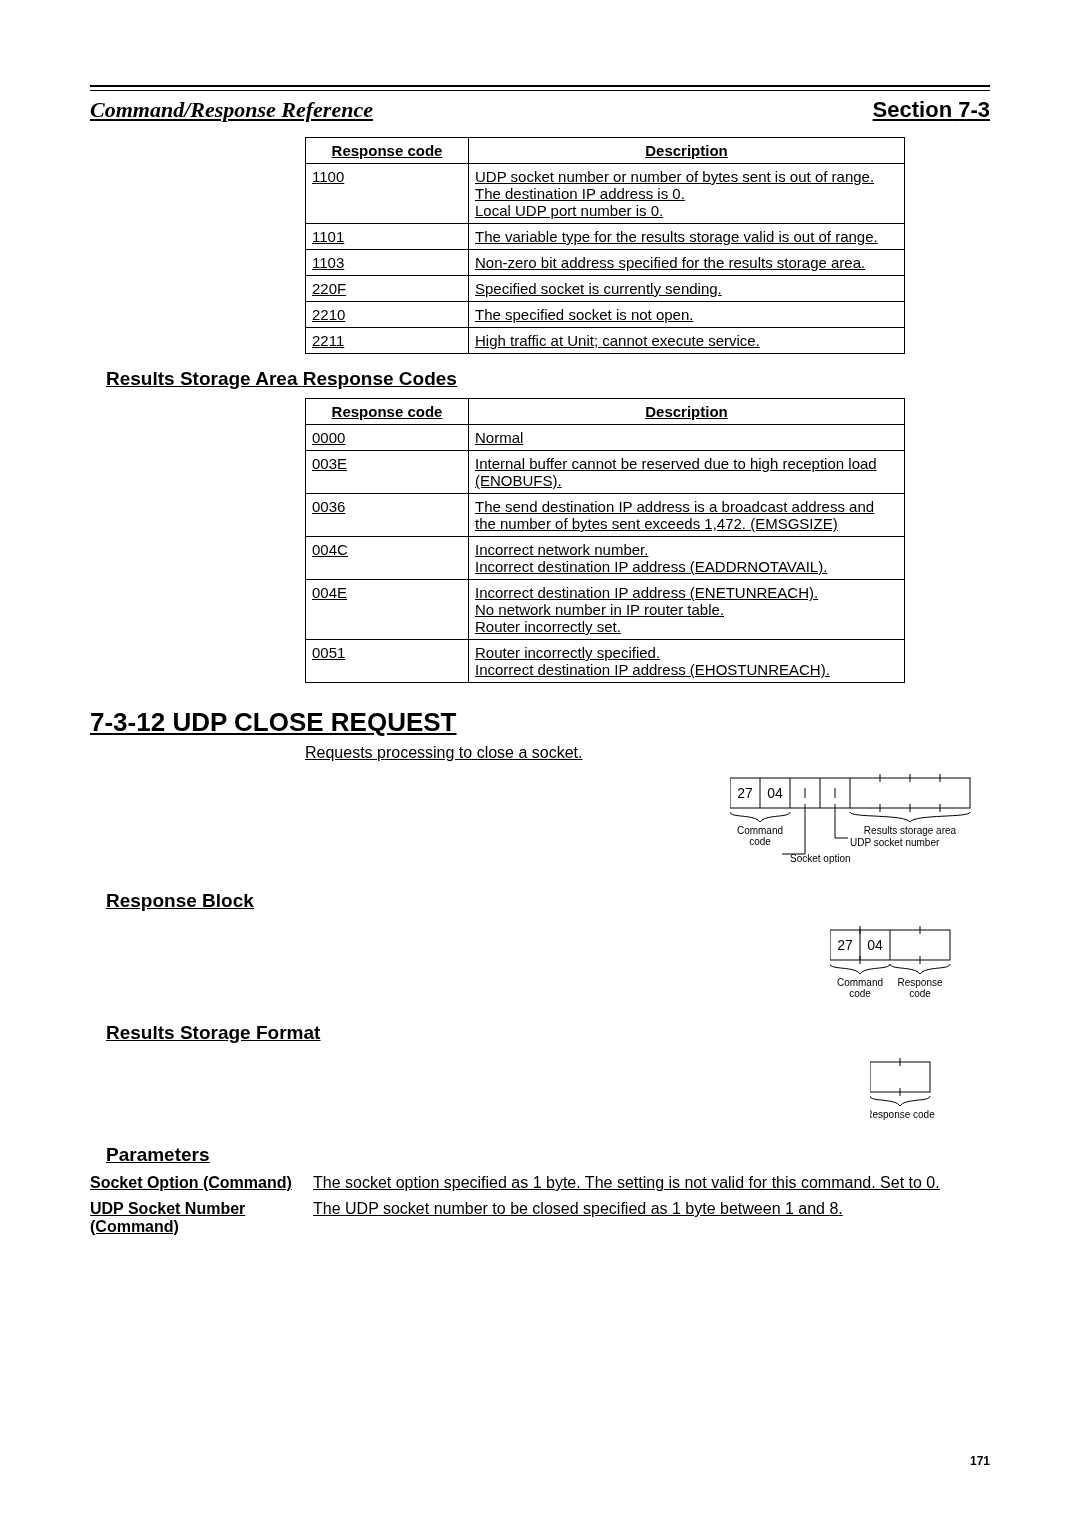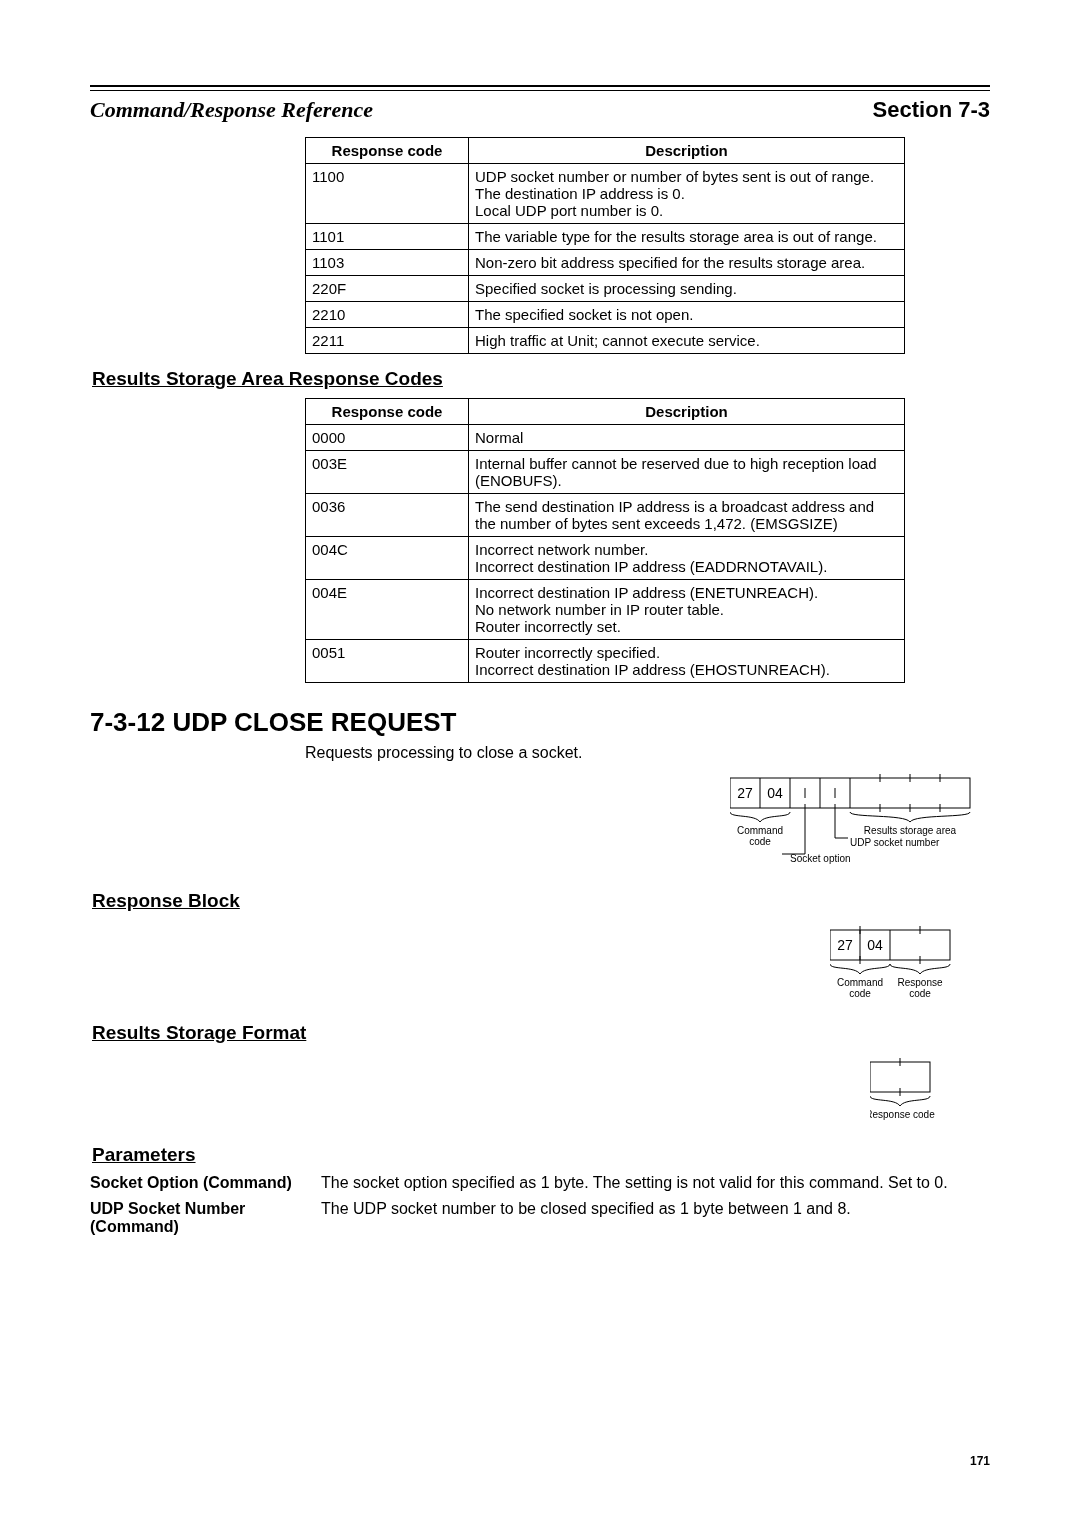--- a/index.html
+++ b/index.html
@@ -8,20 +8,21 @@
     margin: 0;
     padding: 0;
     width: 1080px;
     height: 1528px;
     background: white;
     color: black;
     position: relative;
   }
   .page {
     padding: 85px 90px 60px 90px;
+    text-decoration: underline;
   }
   .header-rule {
     border-top: 2px solid black;
     border-bottom: 1px solid black;
     height: 3px;
     margin-bottom: 6px;
   }
   .header-row {
     display: flex;
     justify-content: space-between;
@@ -51,21 +52,21 @@
   }
   table.data th {
     font-weight: bold;
     text-align: center;
   }
   table.data th.code-col { width: 150px; }
   h3.section {
     font-size: 19px;
     font-weight: bold;
     text-decoration: underline;
-    margin: 14px 0 8px 2px;
+    margin: 14px 0 8px 16px;
   }
   h2.big {
     font-size: 26px;
     font-weight: bold;
     margin: 24px 0 6px 0;
   }
   .intro-text {
     font-size: 16px;
     margin-left: 215px;
     margin-bottom: 2px;
@@ -73,21 +74,20 @@
   .diagram {
     margin-left: 215px;
     margin-top: 6px;
     margin-bottom: 18px;
     text-align: right;
   }
   .param-row {
     display: flex;
     margin-top: 8px;
     font-size: 16px;
-    gap: 8px;
   }
   .param-label {
     width: 215px;
     font-weight: bold;
     padding-right: 8px;
   }
   .param-text {
     flex: 1;
     text-align: justify;
   }
@@ -123,29 +123,29 @@
     </thead>
     <tbody>
       <tr>
           <td>1100</td>
           <td style="white-space:pre-line">UDP socket number or number of bytes sent is out of range.
 The destination IP address is 0.
 Local UDP port number is 0.</td>
         </tr>
       <tr>
           <td>1101</td>
-          <td>The variable type for the results storage area is out of range.</td>
+          <td>The variable type for the results storage valid is out of range.</td>
         </tr>
       <tr>
           <td>1103</td>
           <td>Non-zero bit address specified for the results storage area.</td>
         </tr>
       <tr>
           <td>220F</td>
-          <td>Specified socket is processing sending.</td>
+          <td>Specified socket is currently sending.</td>
         </tr>
       <tr>
           <td>2210</td>
           <td>The specified socket is not open.</td>
         </tr>
       <tr>
           <td>2211</td>
           <td>High traffic at Unit; cannot execute service.</td>
         </tr>
     </tbody>

